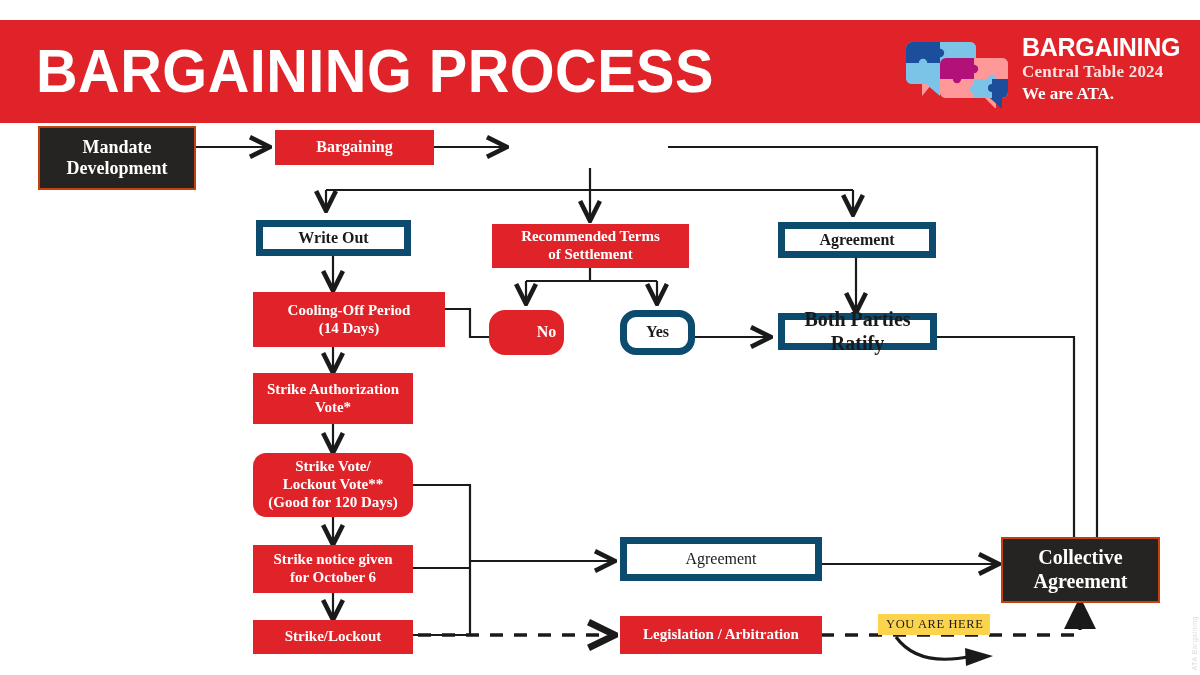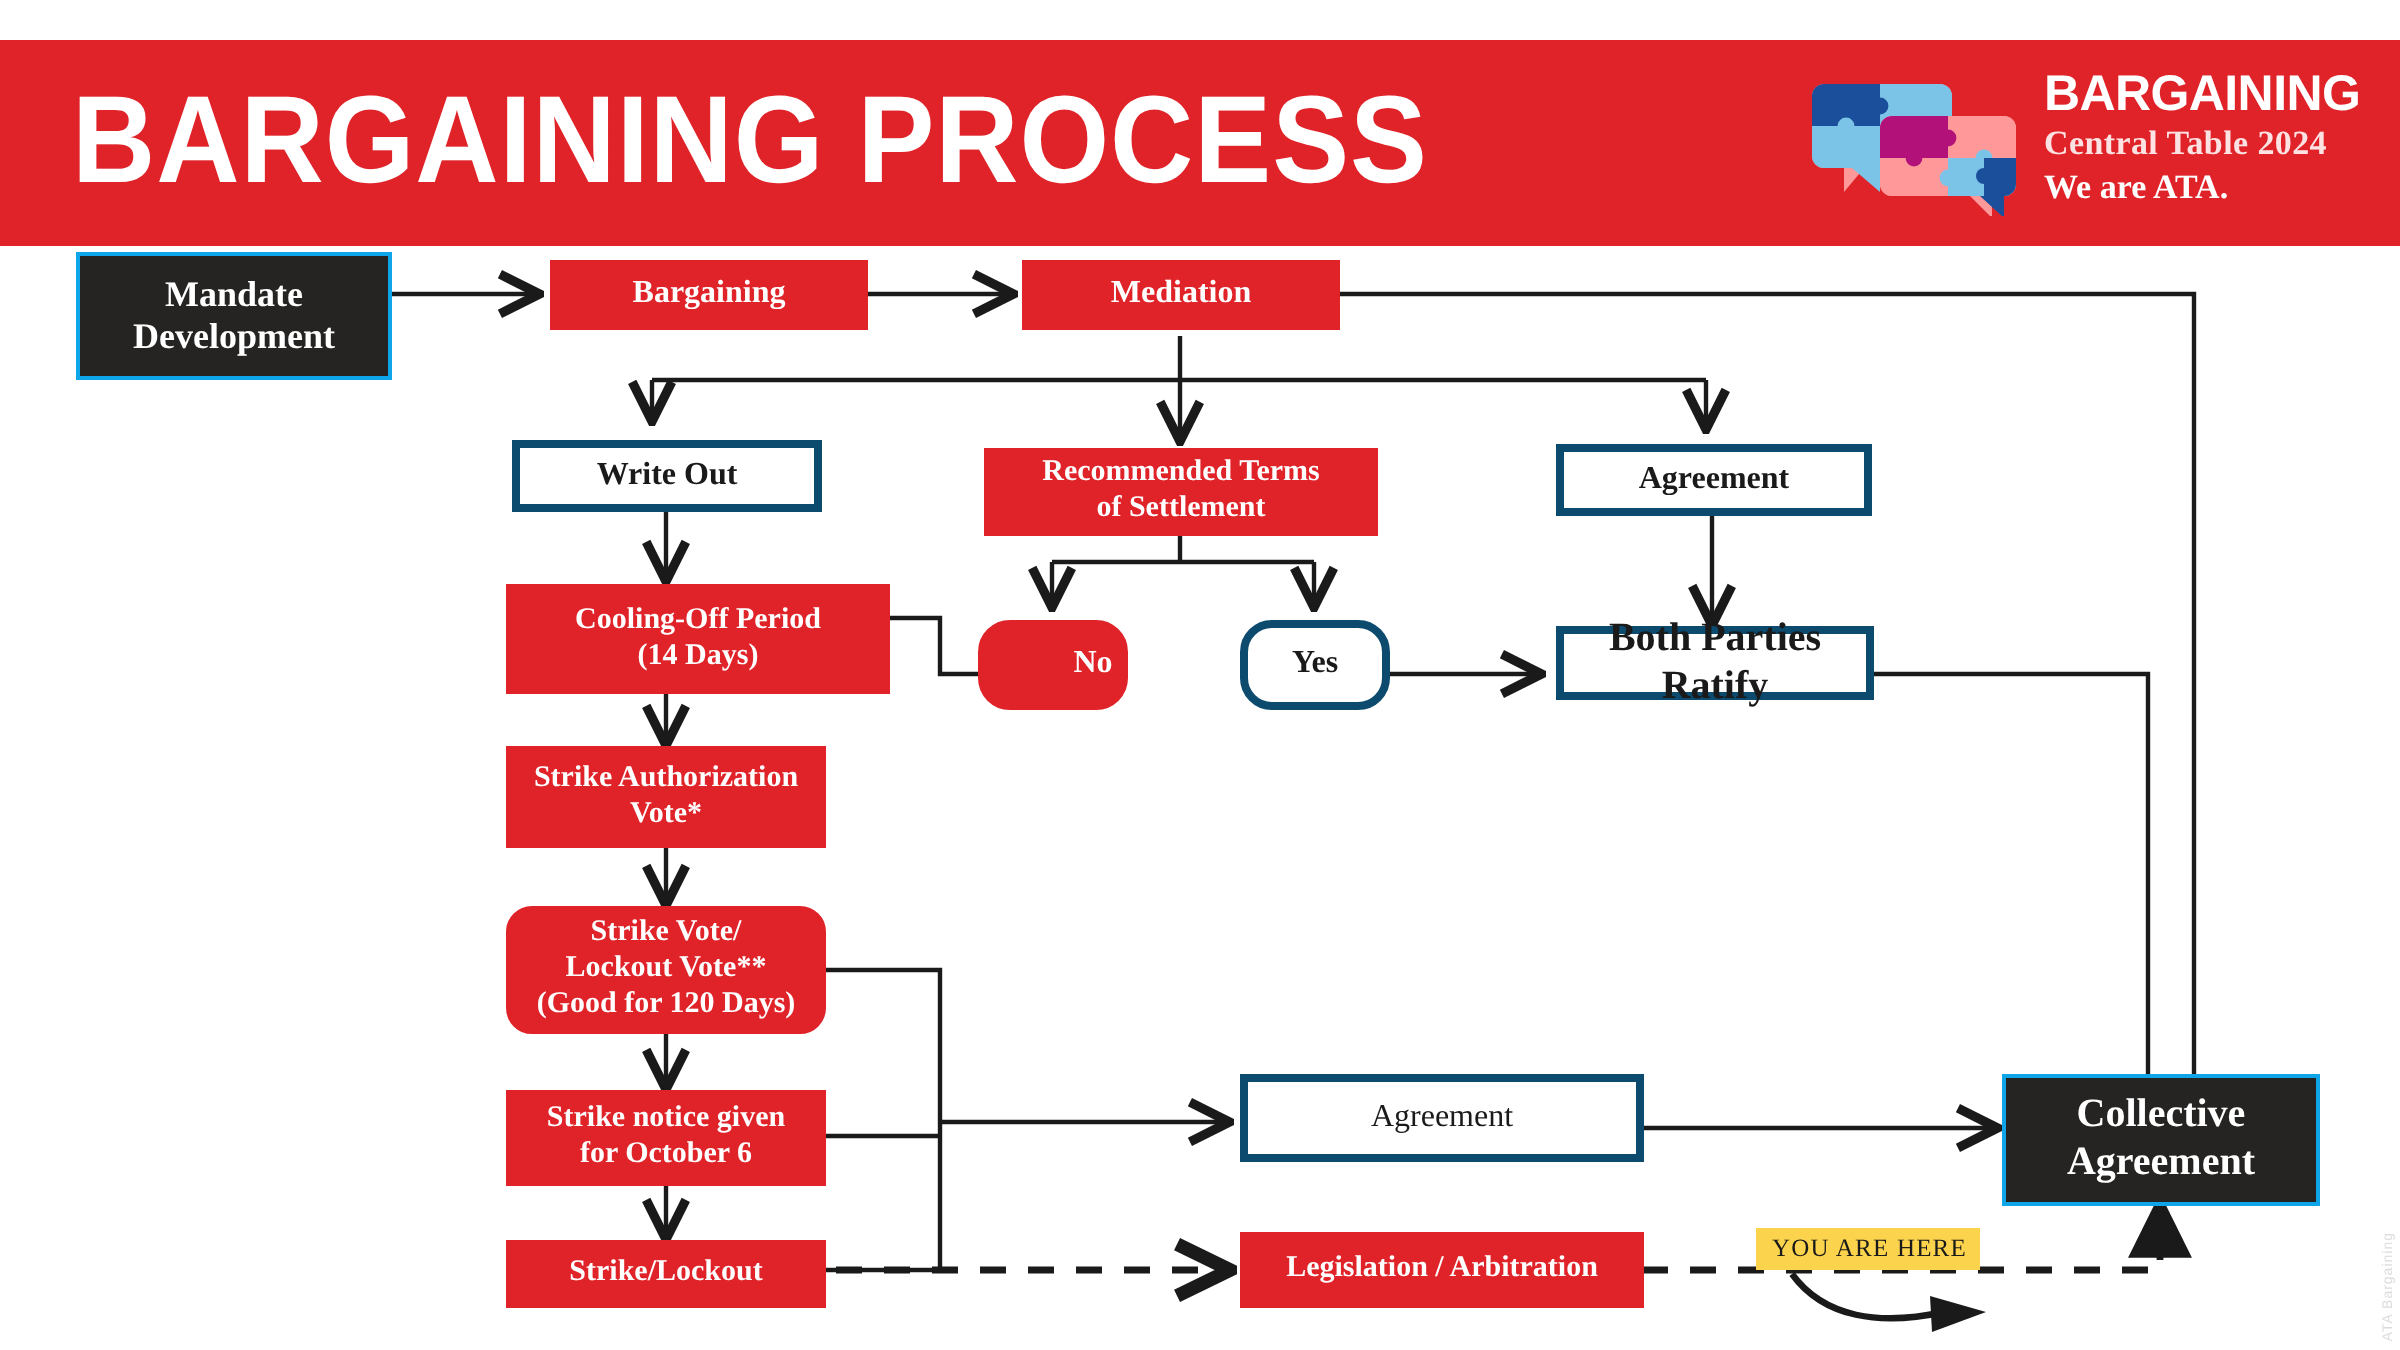--- a/index.html
+++ b/index.html
@@ -56,22 +56,22 @@
   .node {
     position: absolute;
     display: flex; align-items: center; justify-content: center;
     text-align: center;
     font-family: "Liberation Serif", "DejaVu Serif", serif;
     font-weight: bold;
     line-height: 1.18;
     z-index: 5;
   }
   .n-red   { background: #e02329; color: #ffffff; border: 2px solid #e02329; }
-  .n-white { background: #ffffff; color: #1a1a1a; border: 4px solid #0c4a6e; }
-  .n-black { background: #262422; color: #ffffff; border: 2px solid #0ea5e9; }
+  .n-white { background: #ffffff; color: #1a1a1a; border: 7px solid #0c4a6e; }
+  .n-black { background: #262422; color: #ffffff; border: 2px solid #c2410c; }
   .pill { border-radius: 22px; }
 
   
   #you-are-here {
     position: absolute; left: 878px; top: 511px;
     background: #fbd34d; color: #1a1a1a;
     font-family: "Liberation Serif", serif; font-weight: normal;
     font-size: 12.5px; letter-spacing: 0.6px;
     padding: 3px 7px 3px 8px;
     z-index: 8;
@@ -214,23 +214,20 @@
 
     <div class="node n-black" style="left:38px; top:23px; width:158px; height:64px; font-size:18px;">
       <span style="white-space:pre-line">Mandate
 Development</span>
     </div>
 
     <div class="node n-red" style="left:275px; top:27px; width:159px; height:35px; font-size:16px;">
       <span>Bargaining</span>
     </div>
 
-    <div class="node n-red" style="left:511px; top:27px; width:159px; height:35px; font-size:16px;">
-      <span>Mediation</span>
-    </div>
 
     <div class="node n-white" style="left:256px; top:117px; width:155px; height:36px; font-size:16px;">
       <span>Write Out</span>
     </div>
 
     <div class="node n-red" style="left:492px; top:121px; width:197px; height:44px; font-size:15px;">
       <span style="white-space:pre-line">Recommended Terms
 of Settlement</span>
     </div>
 

